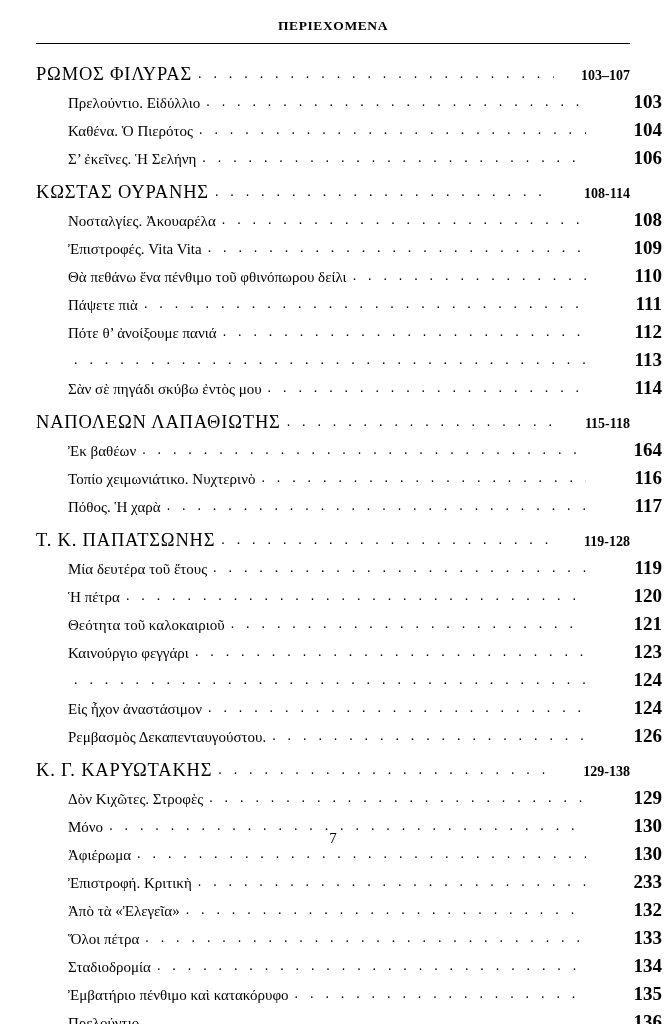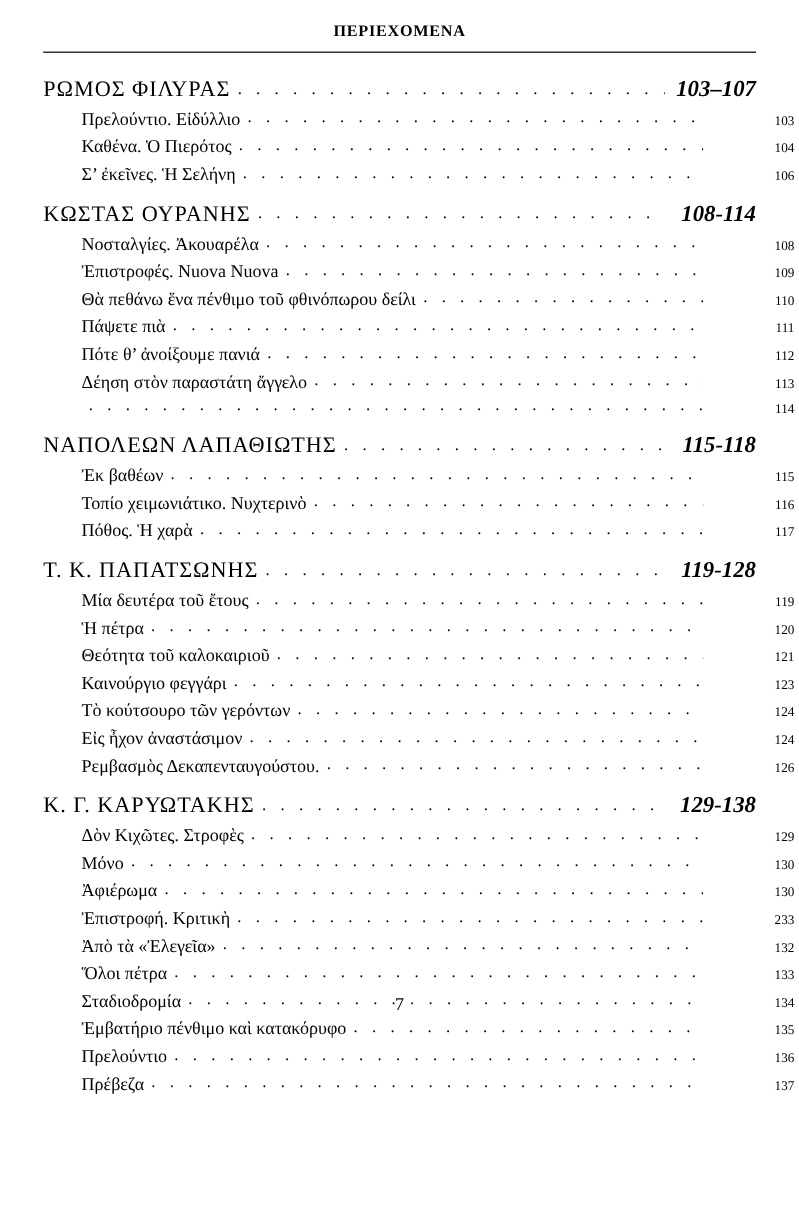--- a/index.html
+++ b/index.html
@@ -70,40 +70,39 @@
   .author {
     margin-top: 13px;
     margin-bottom: 2px;
   }
   .author .label {
     font-size: 18.5px;
     font-weight: 400;
     letter-spacing: 0.8px;
   }
   .author .pages {
-    font-size: 19px;
+    font-size: 14px;
     font-weight: 700;
-    font-style: italic;
     min-width: 70px;
   }
   .author-first {
     margin-top: 0;
   }
 
   
   .poem {
     margin-top: 6px;
     padding-left: 32px;
   }
   .poem .label {
     font-size: 15px;
   }
   .poem .pages {
-    font-size: 11px;
-    font-weight: 400;
+    font-size: 19px;
+    font-weight: 700;
     min-width: 70px;
   }
 
   .folio {
     position: absolute;
     left: 0;
     right: 0;
     bottom: 28px;
     text-align: center;
     font-size: 15px;
@@ -142,57 +141,57 @@
         <span class="label">ΚΩΣΤΑΣ ΟΥΡΑΝΗΣ</span>
         <span class="leader">. . . . . . . . . . . . . . . . . . . . . . . . . . . . . . . . . . . . . . . . . . . . . . . . . . . . . . . . . . . . . . . . .</span>
         <span class="pages">108-114</span>
       </div>
       <div class="entry poem">
         <span class="label">Νοσταλγίες. Ἀκουαρέλα</span>
         <span class="leader">. . . . . . . . . . . . . . . . . . . . . . . . . . . . . . . . . . . . . . . . . . . . . . . . . . . . . . . . . . . . . . . . .</span>
         <span class="pages">108</span>
       </div>
       <div class="entry poem">
-        <span class="label">Ἐπιστροφές. Nuova Nuova</span>
+        <span class="label">Ἐπιστροφές. Vita Vita</span>
         <span class="leader">. . . . . . . . . . . . . . . . . . . . . . . . . . . . . . . . . . . . . . . . . . . . . . . . . . . . . . . . . . . . . . . . .</span>
         <span class="pages">109</span>
       </div>
       <div class="entry poem">
         <span class="label">Θὰ πεθάνω ἕνα πένθιμο τοῦ φθινόπωρου δείλι</span>
         <span class="leader">. . . . . . . . . . . . . . . . . . . . . . . . . . . . . . . . . . . . . . . . . . . . . . . . . . . . . . . . . . . . . . . . .</span>
         <span class="pages">110</span>
       </div>
       <div class="entry poem">
         <span class="label">Πάψετε πιὰ</span>
         <span class="leader">. . . . . . . . . . . . . . . . . . . . . . . . . . . . . . . . . . . . . . . . . . . . . . . . . . . . . . . . . . . . . . . . .</span>
         <span class="pages">111</span>
       </div>
       <div class="entry poem">
         <span class="label">Πότε θ’ ἀνοίξουμε πανιά</span>
         <span class="leader">. . . . . . . . . . . . . . . . . . . . . . . . . . . . . . . . . . . . . . . . . . . . . . . . . . . . . . . . . . . . . . . . .</span>
         <span class="pages">112</span>
       </div>
       <div class="entry poem">
-        <span class="label">Δέηση στὸν παραστάτη ἄγγελο</span>
         <span class="leader">. . . . . . . . . . . . . . . . . . . . . . . . . . . . . . . . . . . . . . . . . . . . . . . . . . . . . . . . . . . . . . . . .</span>
         <span class="pages">113</span>
       </div>
       <div class="entry poem">
+        <span class="label">Σὰν σὲ πηγάδι σκύβω ἐντὸς μου</span>
         <span class="leader">. . . . . . . . . . . . . . . . . . . . . . . . . . . . . . . . . . . . . . . . . . . . . . . . . . . . . . . . . . . . . . . . .</span>
         <span class="pages">114</span>
       </div>
       <div class="entry author">
         <span class="label">ΝΑΠΟΛΕΩΝ ΛΑΠΑΘΙΩΤΗΣ</span>
         <span class="leader">. . . . . . . . . . . . . . . . . . . . . . . . . . . . . . . . . . . . . . . . . . . . . . . . . . . . . . . . . . . . . . . . .</span>
         <span class="pages">115-118</span>
       </div>
       <div class="entry poem">
         <span class="label">Ἐκ βαθέων</span>
         <span class="leader">. . . . . . . . . . . . . . . . . . . . . . . . . . . . . . . . . . . . . . . . . . . . . . . . . . . . . . . . . . . . . . . . .</span>
-        <span class="pages">115</span>
+        <span class="pages">164</span>
       </div>
       <div class="entry poem">
         <span class="label">Τοπίο χειμωνιάτικο. Νυχτερινὸ</span>
         <span class="leader">. . . . . . . . . . . . . . . . . . . . . . . . . . . . . . . . . . . . . . . . . . . . . . . . . . . . . . . . . . . . . . . . .</span>
         <span class="pages">116</span>
       </div>
       <div class="entry poem">
         <span class="label">Πόθος. Ἡ χαρὰ</span>
         <span class="leader">. . . . . . . . . . . . . . . . . . . . . . . . . . . . . . . . . . . . . . . . . . . . . . . . . . . . . . . . . . . . . . . . .</span>
         <span class="pages">117</span>
@@ -216,21 +215,20 @@
         <span class="label">Θεότητα τοῦ καλοκαιριοῦ</span>
         <span class="leader">. . . . . . . . . . . . . . . . . . . . . . . . . . . . . . . . . . . . . . . . . . . . . . . . . . . . . . . . . . . . . . . . .</span>
         <span class="pages">121</span>
       </div>
       <div class="entry poem">
         <span class="label">Καινούργιο φεγγάρι</span>
         <span class="leader">. . . . . . . . . . . . . . . . . . . . . . . . . . . . . . . . . . . . . . . . . . . . . . . . . . . . . . . . . . . . . . . . .</span>
         <span class="pages">123</span>
       </div>
       <div class="entry poem">
-        <span class="label">Τὸ κούτσουρο τῶν γερόντων</span>
         <span class="leader">. . . . . . . . . . . . . . . . . . . . . . . . . . . . . . . . . . . . . . . . . . . . . . . . . . . . . . . . . . . . . . . . .</span>
         <span class="pages">124</span>
       </div>
       <div class="entry poem">
         <span class="label">Εἰς ἦχον ἀναστάσιμον</span>
         <span class="leader">. . . . . . . . . . . . . . . . . . . . . . . . . . . . . . . . . . . . . . . . . . . . . . . . . . . . . . . . . . . . . . . . .</span>
         <span class="pages">124</span>
       </div>
       <div class="entry poem">
         <span class="label">Ρεμβασμὸς Δεκαπενταυγούστου.</span>

